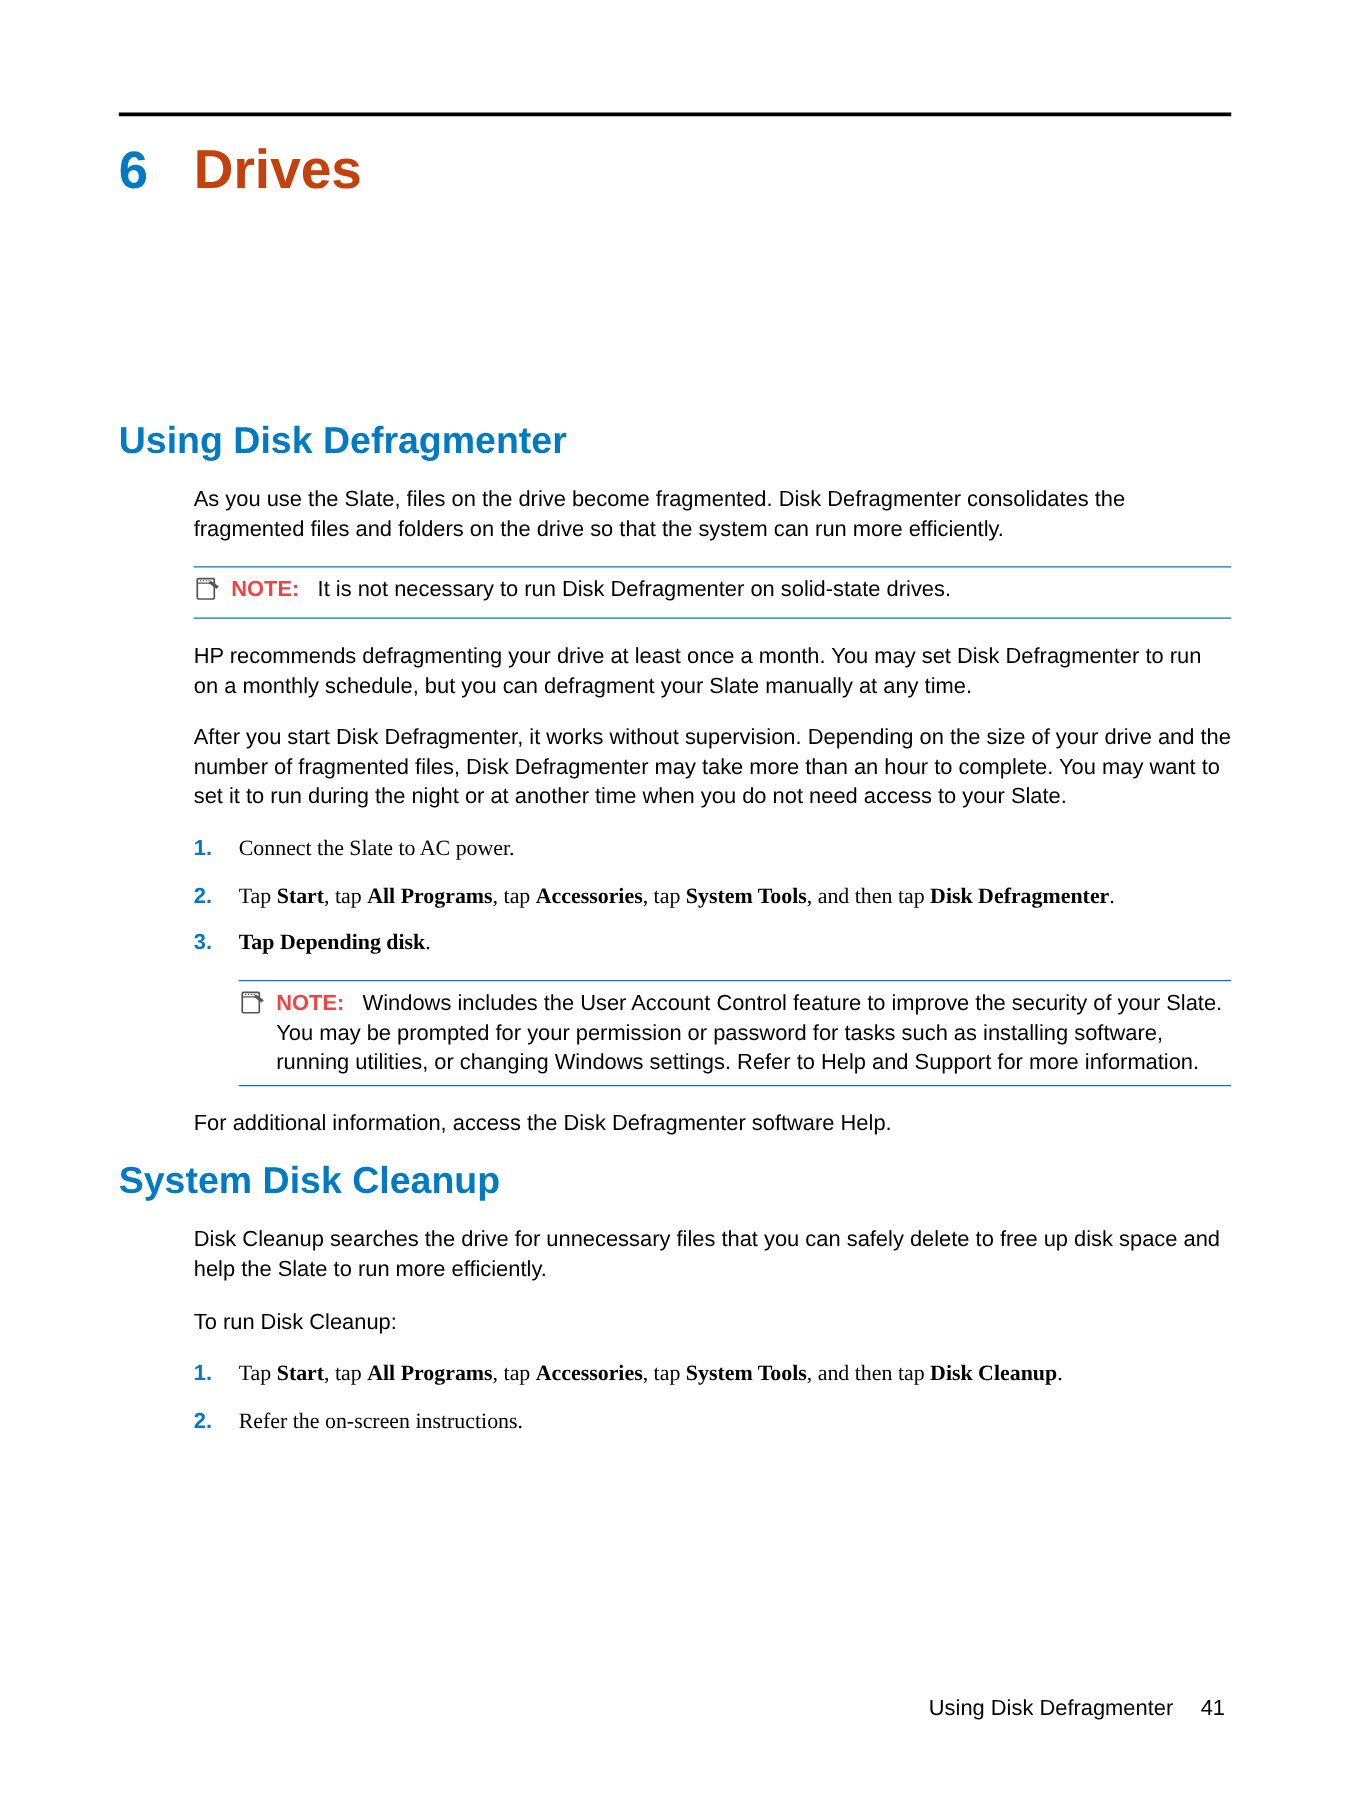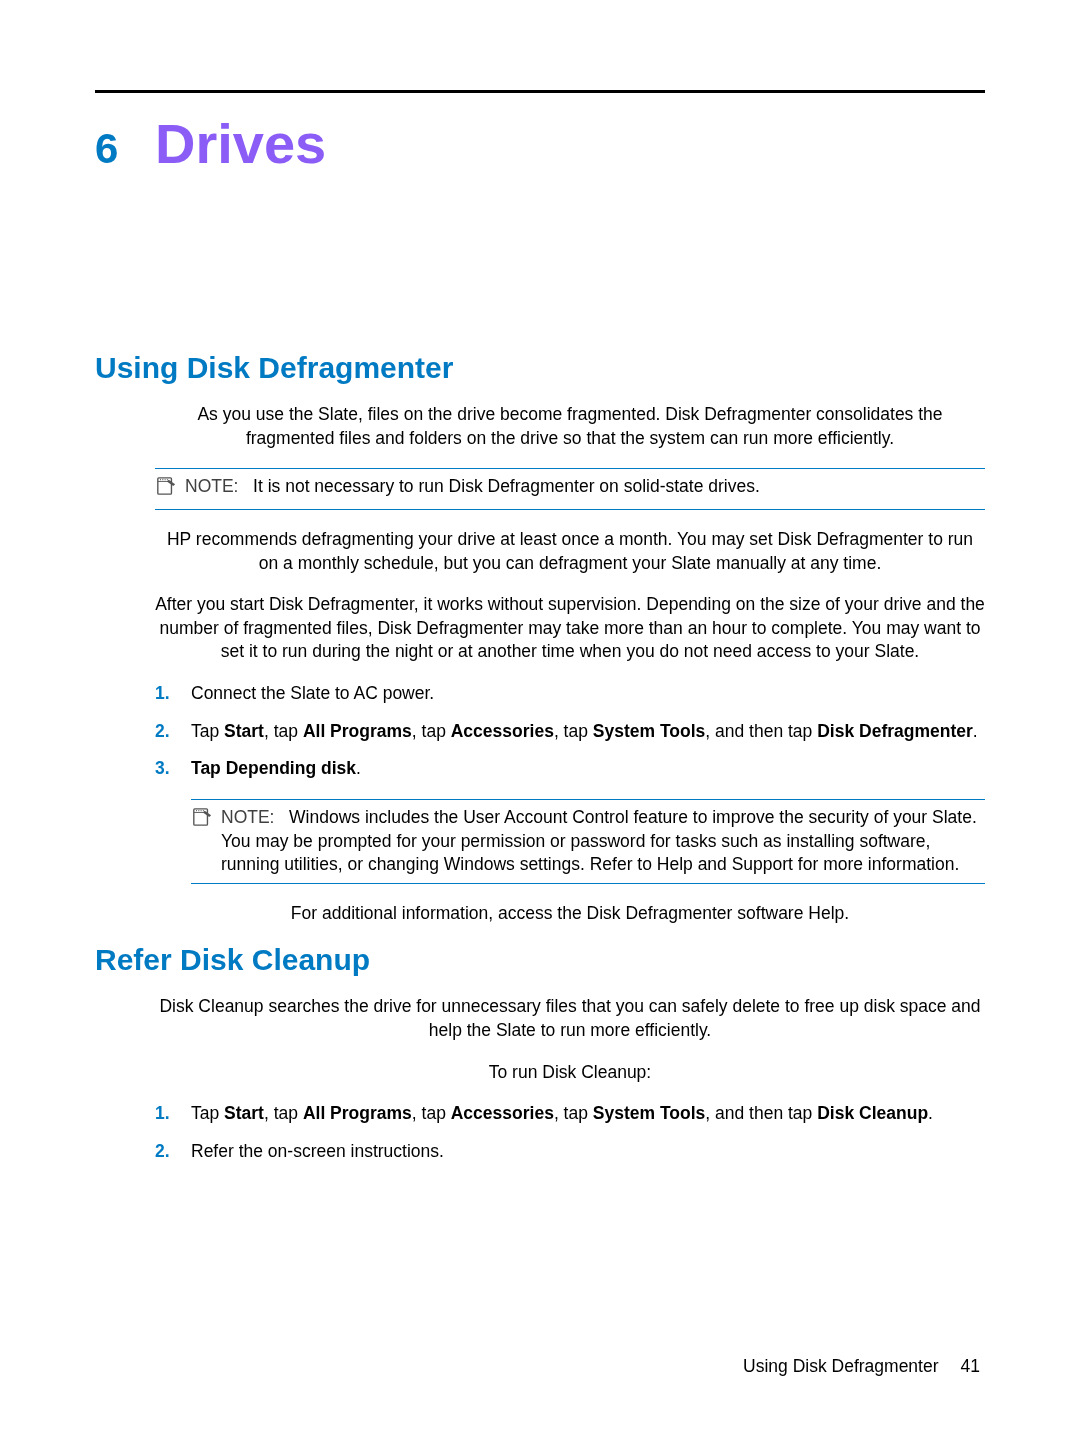--- a/index.html
+++ b/index.html
@@ -12,43 +12,43 @@
     position: relative;
     padding: 90px 95px 0 95px;
   }
   .top-rule { border-top: 3px solid #000; margin-bottom: 18px; }
   .chapter-line { display: flex; align-items: baseline; }
   .ch-num {
     color: #007ac2; font-size: 42px; font-weight: bold;
     width: 60px;
   }
   .ch-title {
-    color: #8b5cf6; font-size: 56px; font-weight: bold;
+    color: #c2410c; font-size: 44px; font-weight: bold;
   }
   h2.section {
     color: #007ac2; font-size: 30px; font-weight: bold;
     margin-bottom: 18px;
   }
   .spacer-big { height: 175px; }
   .body-block { margin-left: 60px; font-size: 17.5px; line-height: 1.35; }
-  p.para { margin-bottom: 18px; text-align: center; }
+  p.para { margin-bottom: 18px; }
   .note {
     border-top: 1.5px solid #007ac2;
     border-bottom: 1.5px solid #007ac2;
     padding: 6px 0 6px 0;
     margin-bottom: 18px;
     display: flex; align-items: flex-start;
   }
   .note-icon { width: 30px; flex-shrink: 0; padding-top: 1px; }
   .note-text { flex: 1; }
-  .note-label { color: #404040; font-weight: normal; }
+  .note-label { color: #ef4444; font-weight: bold; }
   ol.steps { list-style: none; margin-bottom: 18px; }
   ol.steps > li { display: flex; margin-bottom: 14px; }
   .step-num { color: #007ac2; font-weight: bold; width: 36px; flex-shrink: 0; }
-  .step-body { flex: 1; }
+  .step-body { flex: 1; font-family: Liberation Serif, serif; }
   .bold-run { font-weight: bold; }
   .nested-note { margin-left: 36px; }
   .footer {
     position: absolute; bottom: 60px; left: 0; right: 0;
     padding: 0 100px 0 95px;
     display: flex; justify-content: flex-end; align-items: baseline;
     font-size: 17.5px;
   }
   .footer-title { margin-right: 22px; }
   .footer-page { }
@@ -121,21 +121,21 @@
     </div>
     <div class="note-text">
       <span class="note-label">NOTE:</span>
       <span>&nbsp;&nbsp;</span><span>Windows includes the User Account Control feature to improve the security of your Slate. You may be prompted for your permission or password for tasks such as installing software, running utilities, or changing Windows settings. Refer to Help and Support for more information.</span>
     </div>
   </div>
 
   <p class="para">For additional information, access the Disk Defragmenter software Help.</p>
 </div>
 
-<h2 class="section" style="margin-top:18px">Refer Disk Cleanup</h2>
+<h2 class="section" style="margin-top:18px">System Disk Cleanup</h2>
 
 <div class="body-block">
   <p class="para">Disk Cleanup searches the drive for unnecessary files that you can safely delete to free up disk space and help the Slate to run more efficiently.</p>
   <p class="para">To run Disk Cleanup:</p>
 
   <ol class="steps">
     <li>
       <div class="step-num">1.</div>
       <div class="step-body"><span>Tap </span><span class="bold-run">Start</span><span>, tap </span><span class="bold-run">All Programs</span><span>, tap </span><span class="bold-run">Accessories</span><span>, tap </span><span class="bold-run">System Tools</span><span>, and then tap </span><span class="bold-run">Disk Cleanup</span><span>.</span></div>
     </li>

